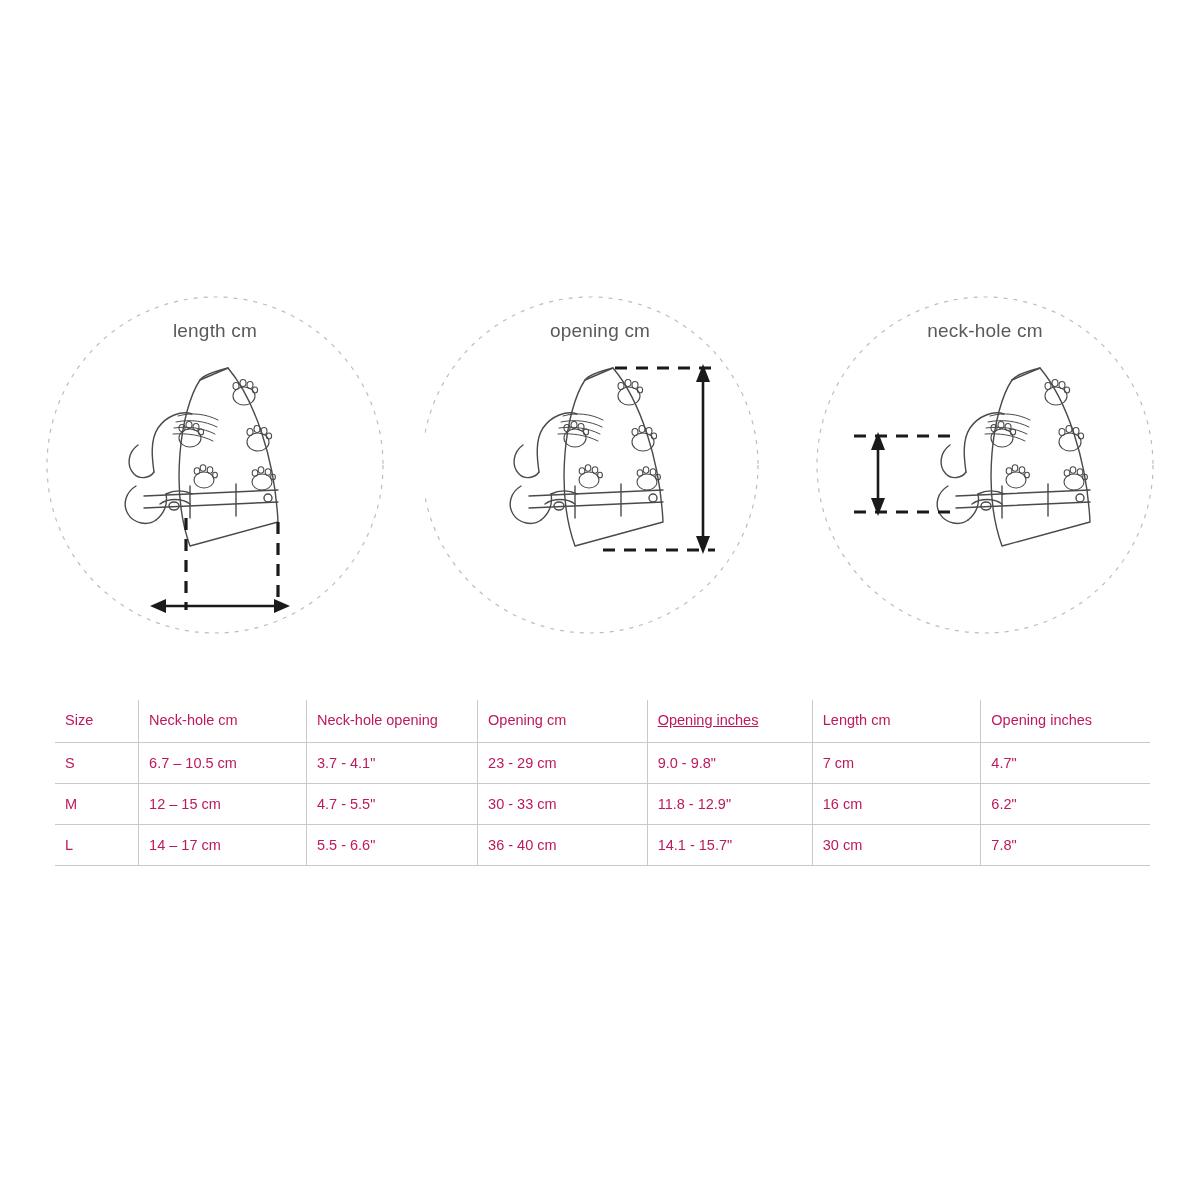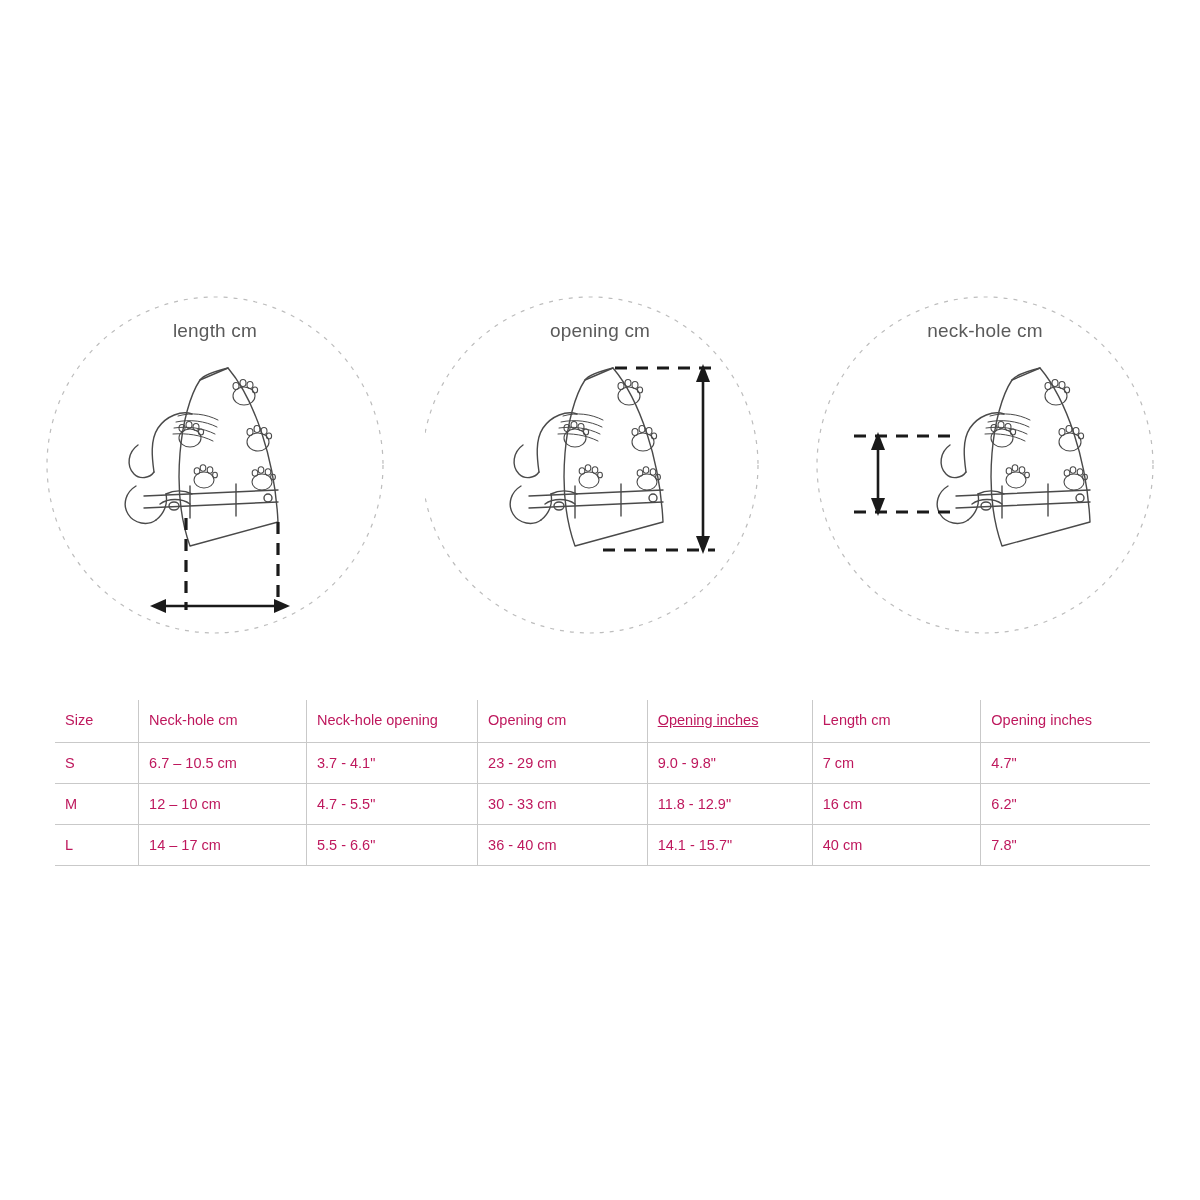--- a/index.html
+++ b/index.html
@@ -324,30 +324,30 @@
       <td>S</td>
       <td>6.7 – 10.5 cm</td>
       <td>3.7 - 4.1"</td>
       <td>23 - 29 cm</td>
       <td>9.0 - 9.8"</td>
       <td>7 cm</td>
       <td>4.7"</td>
     </tr>
     <tr>
       <td>M</td>
-      <td>12 – 10 cm</td>
+      <td>12 – 15 cm</td>
       <td>4.7 - 5.5"</td>
       <td>30 - 33 cm</td>
       <td>11.8 - 12.9"</td>
       <td>16 cm</td>
       <td>6.2"</td>
     </tr>
     <tr>
       <td>L</td>
       <td>14 – 17 cm</td>
       <td>5.5 - 6.6"</td>
       <td>36 - 40 cm</td>
       <td>14.1 - 15.7"</td>
-      <td>40 cm</td>
+      <td>30 cm</td>
       <td>7.8"</td>
     </tr>
   </tbody>
 </table>
 
 </body></html>

